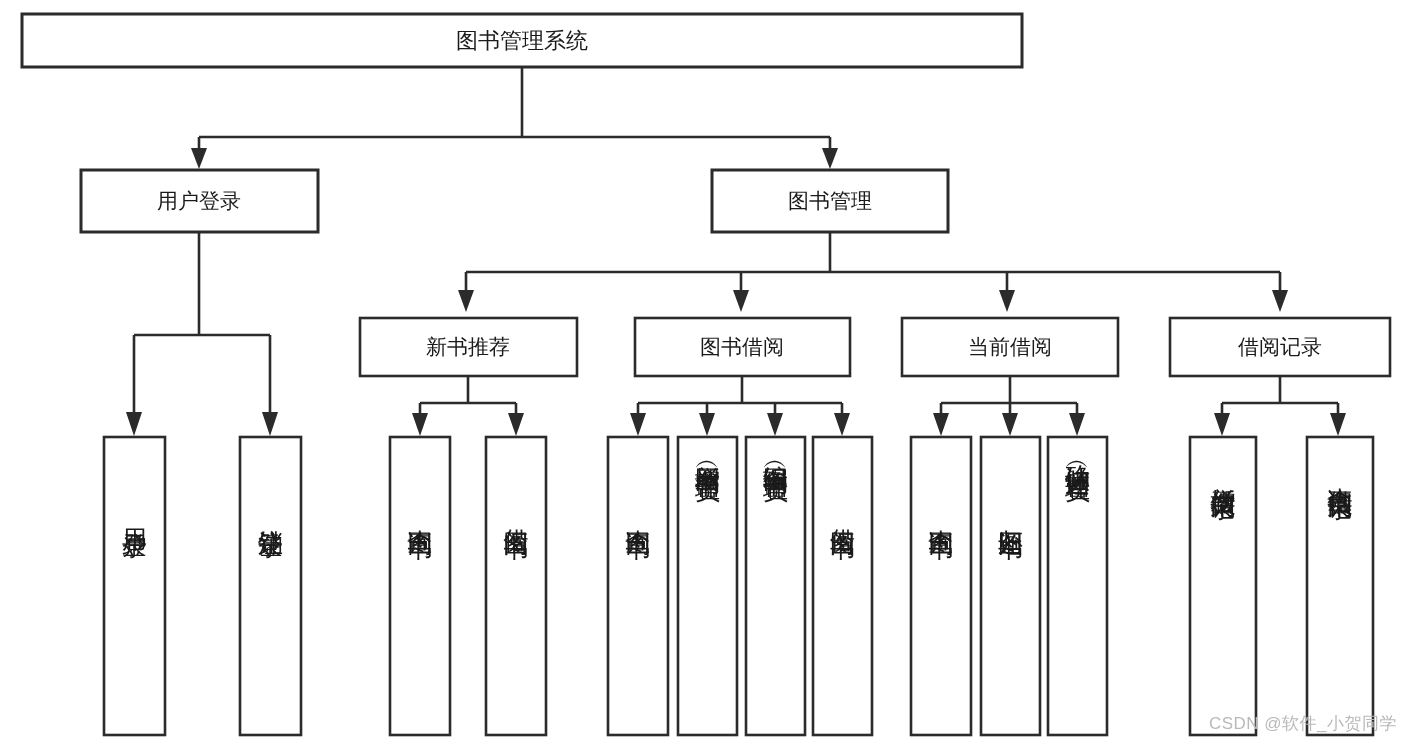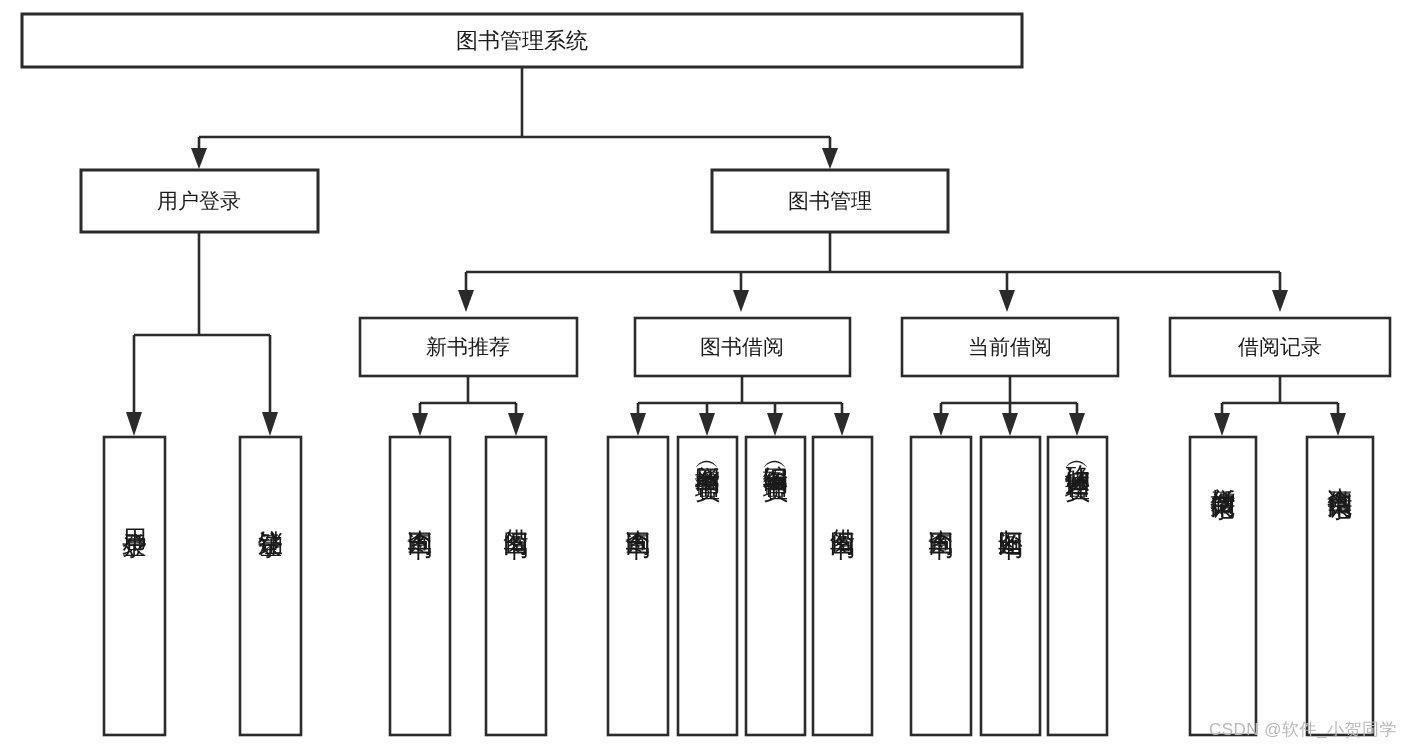--- a/index.html
+++ b/index.html
@@ -70,21 +70,21 @@
     font-family: "Liberation Sans", "DejaVu Sans", sans-serif;
     font-size: 25px;
     line-height: 1.0;
     letter-spacing: 2px;
     color: #1a1a1a;
     white-space: nowrap;
   }
   .watermark {
     position: absolute;
     right: 8px;
-    bottom: 6px;
+    bottom: 12px;
     font-family: "Liberation Sans", "DejaVu Sans", sans-serif;
     font-size: 17px;
     color: #b9b9b9;
     white-space: nowrap;
     letter-spacing: 0.5px;
     text-align: right;
   }
 </style>
 </head>
 <body>

